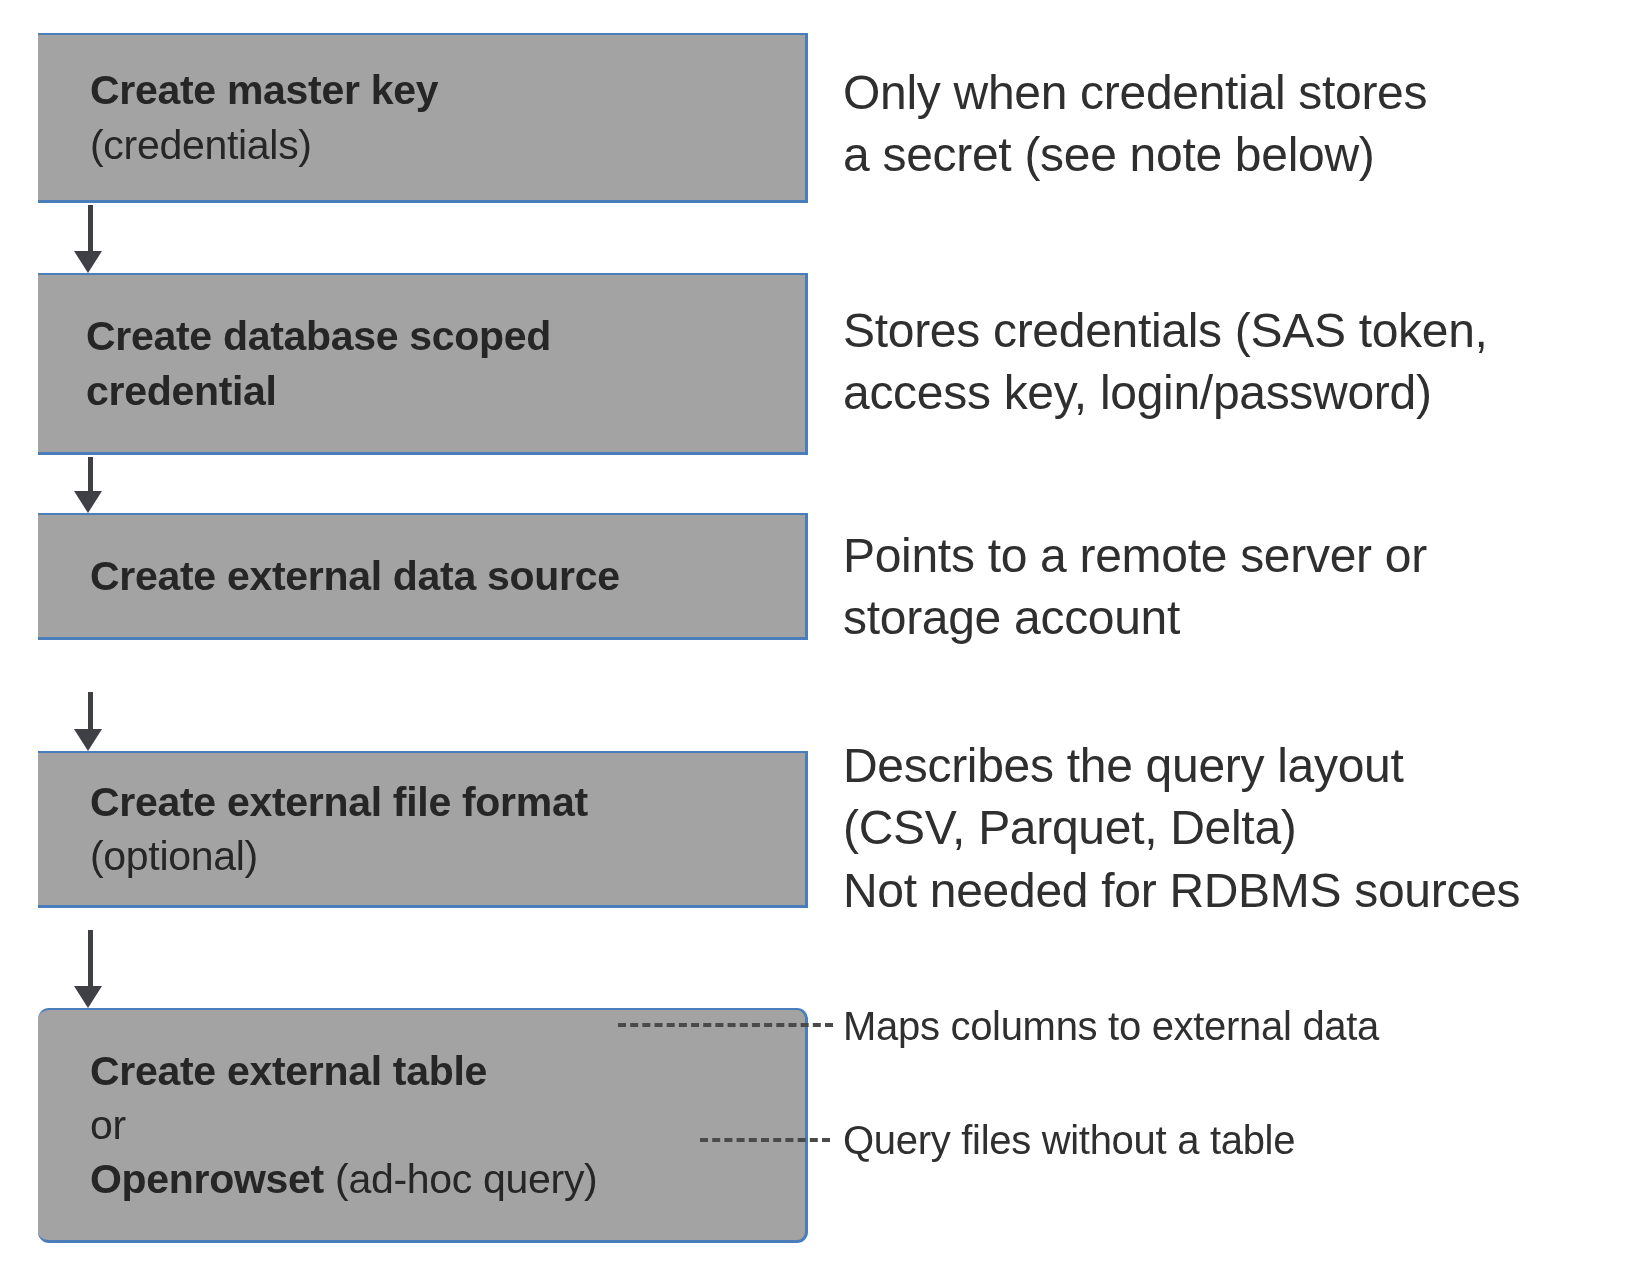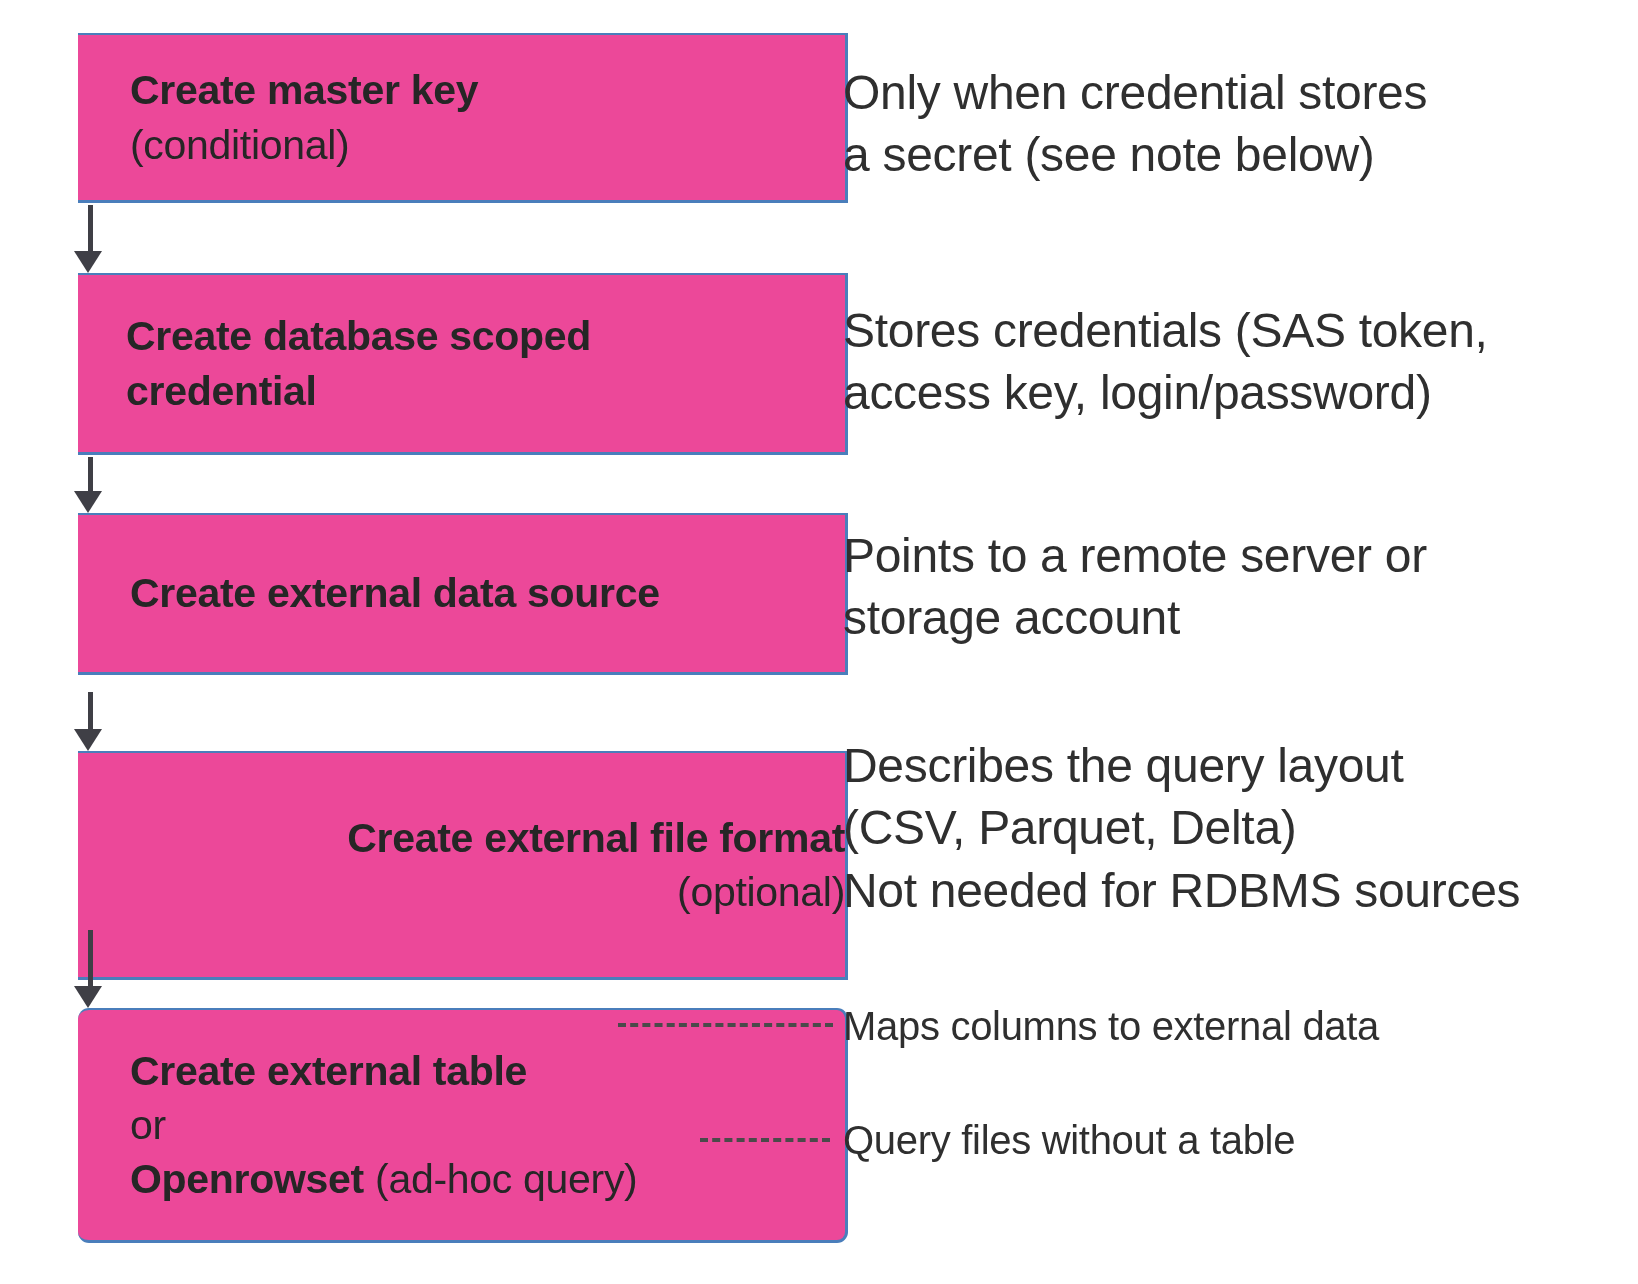--- a/index.html
+++ b/index.html
@@ -22,45 +22,44 @@
     width: 1638px;
     height: 1284px;
   }
 
   
   .node {
     position: absolute;
     left: 38px;
     width: 770px;
     box-sizing: border-box;
-    background: #ec4899;
+    background: #a3a3a3;
     border-top: 2px solid #4a7ebb;
     border-bottom: 3px solid #4a7ebb;
     border-right: 3px solid #4a7ebb;
     display: flex;
     flex-direction: column;
     justify-content: center;
     padding-left: 52px;
-    margin-left: 40px;
   }
   .node-line {
     font-size: 41px;
     line-height: 1.32;
     letter-spacing: -0.3px;
     white-space: nowrap;
     color: #262626;
   }
   .node-line.strong {
     font-weight: bold;
   }
 
   #node-1 { top: 33px;   height: 170px; }
   #node-2 { top: 273px;  height: 182px; padding-left: 48px; }
-  #node-3 { top: 513px;  height: 162px; }
-  #node-4 { top: 751px;  height: 229px; align-items: flex-end; }
+  #node-3 { top: 513px;  height: 127px; }
+  #node-4 { top: 751px;  height: 157px; }
   #node-5 { top: 1008px; height: 235px; border-radius: 11px; }
 
   
   .arrow {
     position: absolute;
     left: 83px;
     width: 14px;
   }
   .arrow .shaft {
     position: absolute;
@@ -136,21 +135,21 @@
 
   .inline-normal { font-weight: normal; }
 </style>
 </head>
 <body>
 
 <div id="diagram">
 
   <div class="node" id="node-1">
     <span class="node-line strong">Create master key</span>
-    <span class="node-line">(conditional)</span>
+    <span class="node-line">(credentials)</span>
   </div>
 
   <div class="arrow" id="arrow-1">
     <span class="shaft"></span>
     <span class="head"></span>
   </div>
 
   <div class="note" id="note-1">
     <span class="note-line">Only when credential stores</span>
     <span class="note-line">a secret (see note below)</span>

